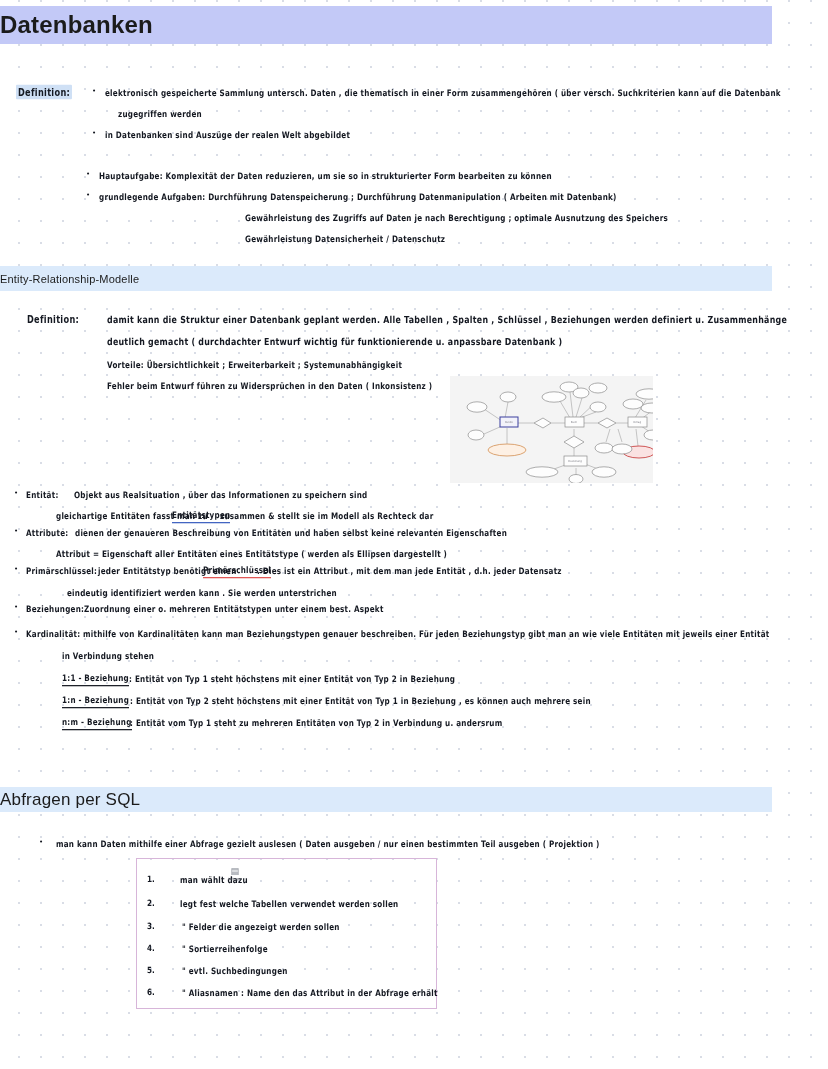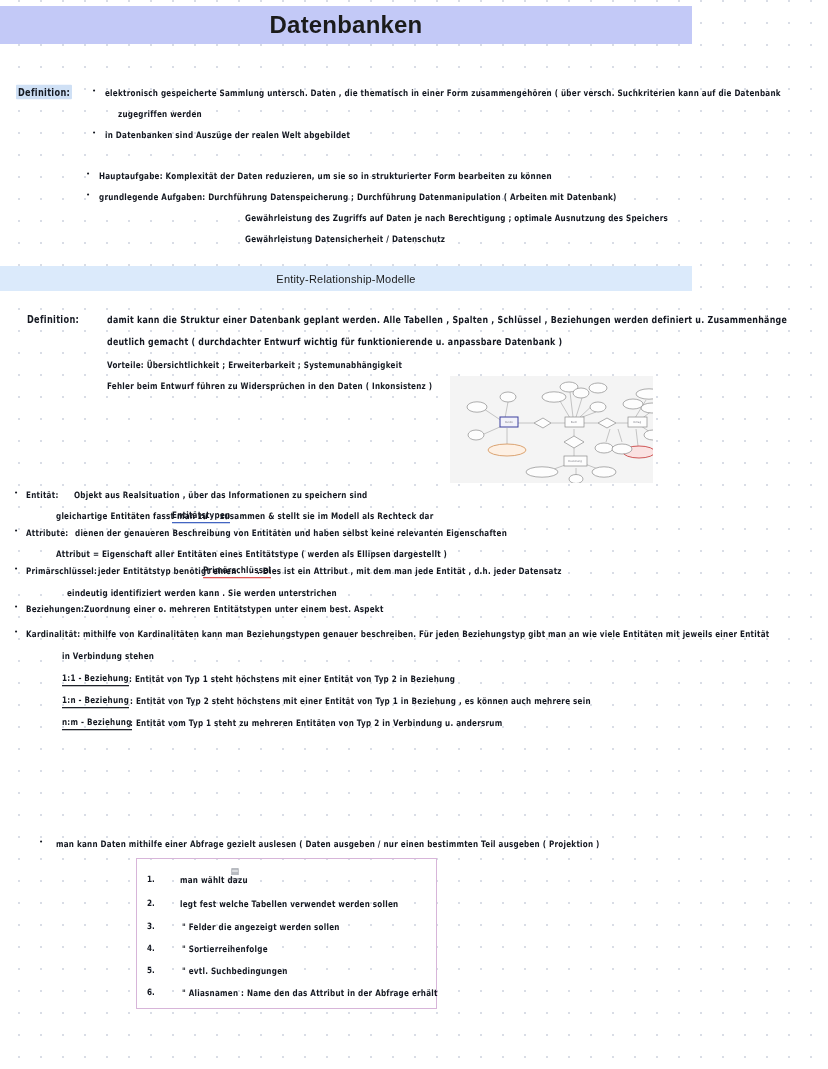--- a/index.html
+++ b/index.html
@@ -21,24 +21,23 @@
     inset: 0;
     background-color: #ffffff;
     background-image: radial-gradient(circle, #d9dde6 0.9px, transparent 1.1px);
     background-size: 22px 22px;
     background-position: 8px 12px;
   }
 
   .banner {
     position: absolute;
     left: 0;
-    width: 692px;
+    width: 772px;
     display: flex;
     align-items: center;
-    justify-content: center;
   }
   .banner-title {
     color: #1b1b1b;
     letter-spacing: 0.2px;
   }
 
   #banner-main {
     top: 6px;
     height: 38px;
     background: #c3c9f7;
@@ -310,20 +309,23 @@
 
   <span class="hand u-dark" style="left:62px; top:674px;">1:1 - Beziehung</span>
   <span class="hand" style="left:129px; top:674px;">: Entität von Typ 1 steht höchstens mit einer Entität von Typ 2 in Beziehung</span>
 
   <span class="hand u-dark" style="left:62px; top:696px;">1:n - Beziehung</span>
   <span class="hand" style="left:130px; top:696px;">: Entität von Typ 2 steht höchstens mit einer Entität von Typ 1 in Beziehung , es können auch mehrere sein</span>
 
   <span class="hand u-dark" style="left:62px; top:718px;">n:m - Beziehung</span>
   <span class="hand" style="left:130px; top:718px;">: Entität vom Typ 1 steht zu mehreren Entitäten von Typ 2 in Verbindung u. andersrum</span>
 
+  <div class="banner" id="banner-sql">
+    <span class="banner-title">Abfragen per SQL</span>
+  </div>
 
   <span class="bullet" style="left:39px; top:838px;">•</span>
   <span class="hand" style="left:56px; top:839px;">man kann Daten mithilfe einer Abfrage gezielt auslesen ( Daten ausgeben / nur einen bestimmten Teil ausgeben ( Projektion )</span>
 
   <div id="sql-box"></div>
 
   <span class="num" style="left:147px; top:875px;">1.</span>
   <span class="hand" style="left:180px; top:875px;">man wählt dazu</span>
   <div id="abfragen-icon">
     <span class="glyph">▤</span>

